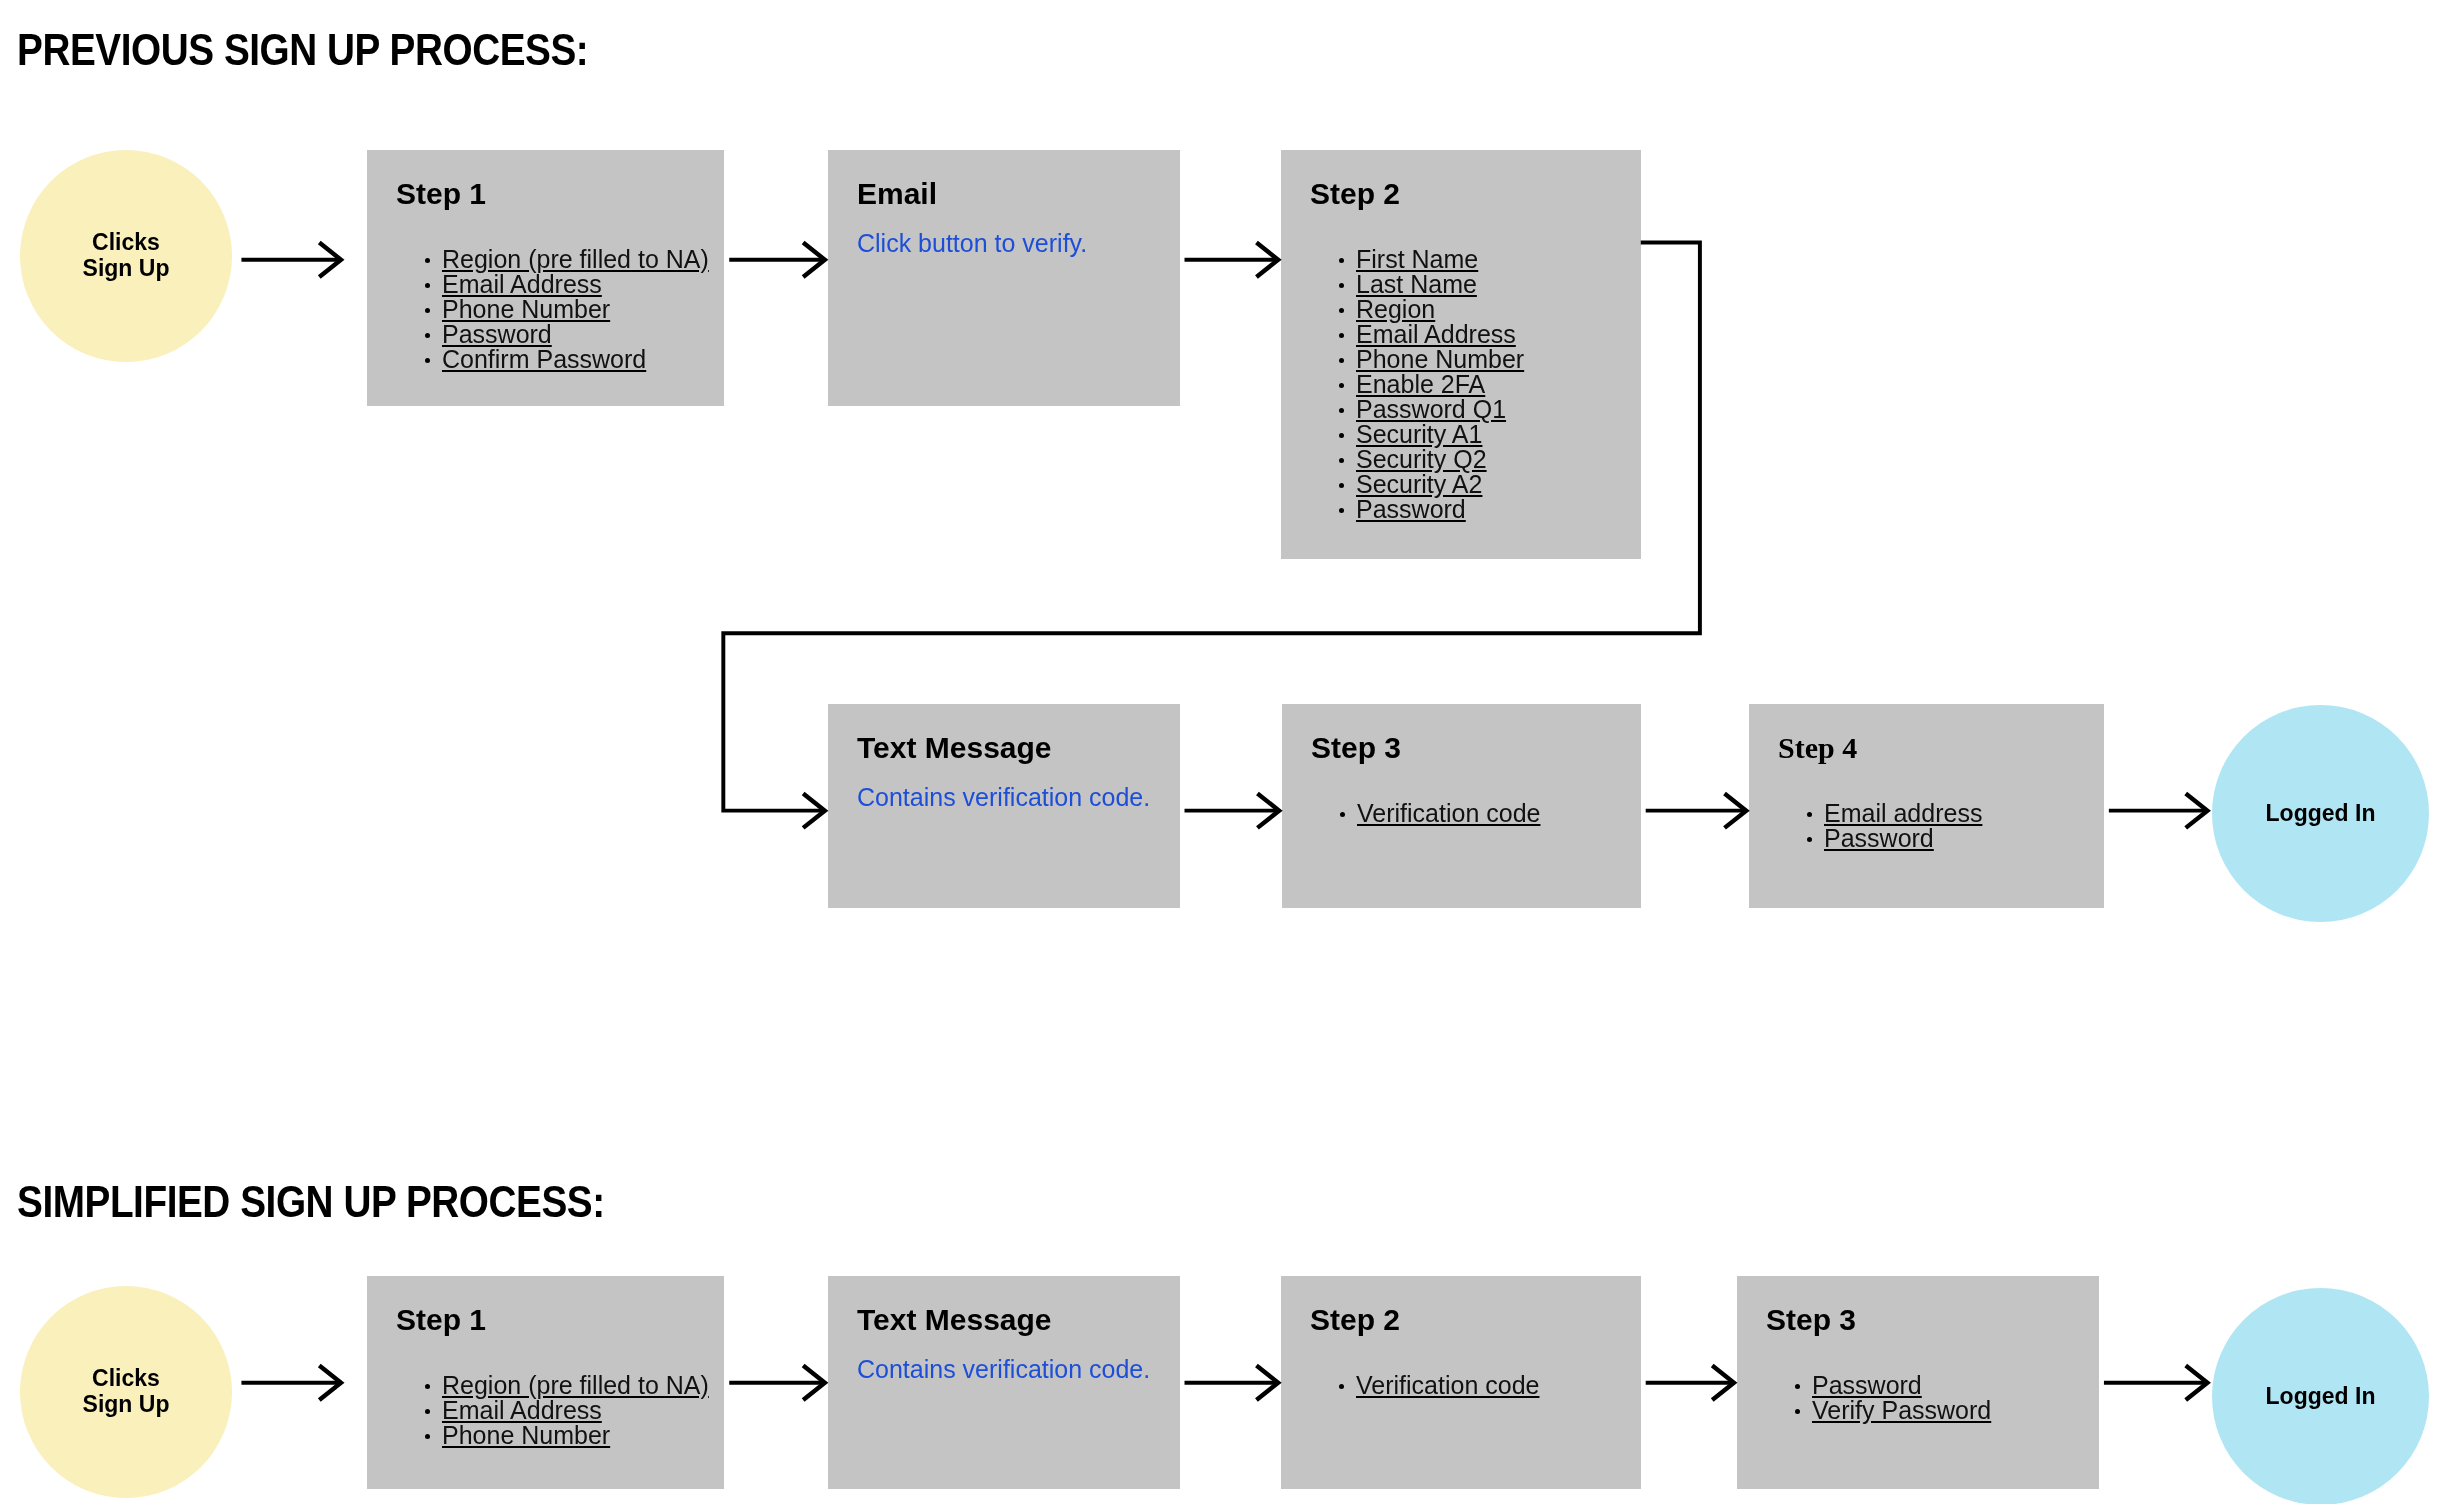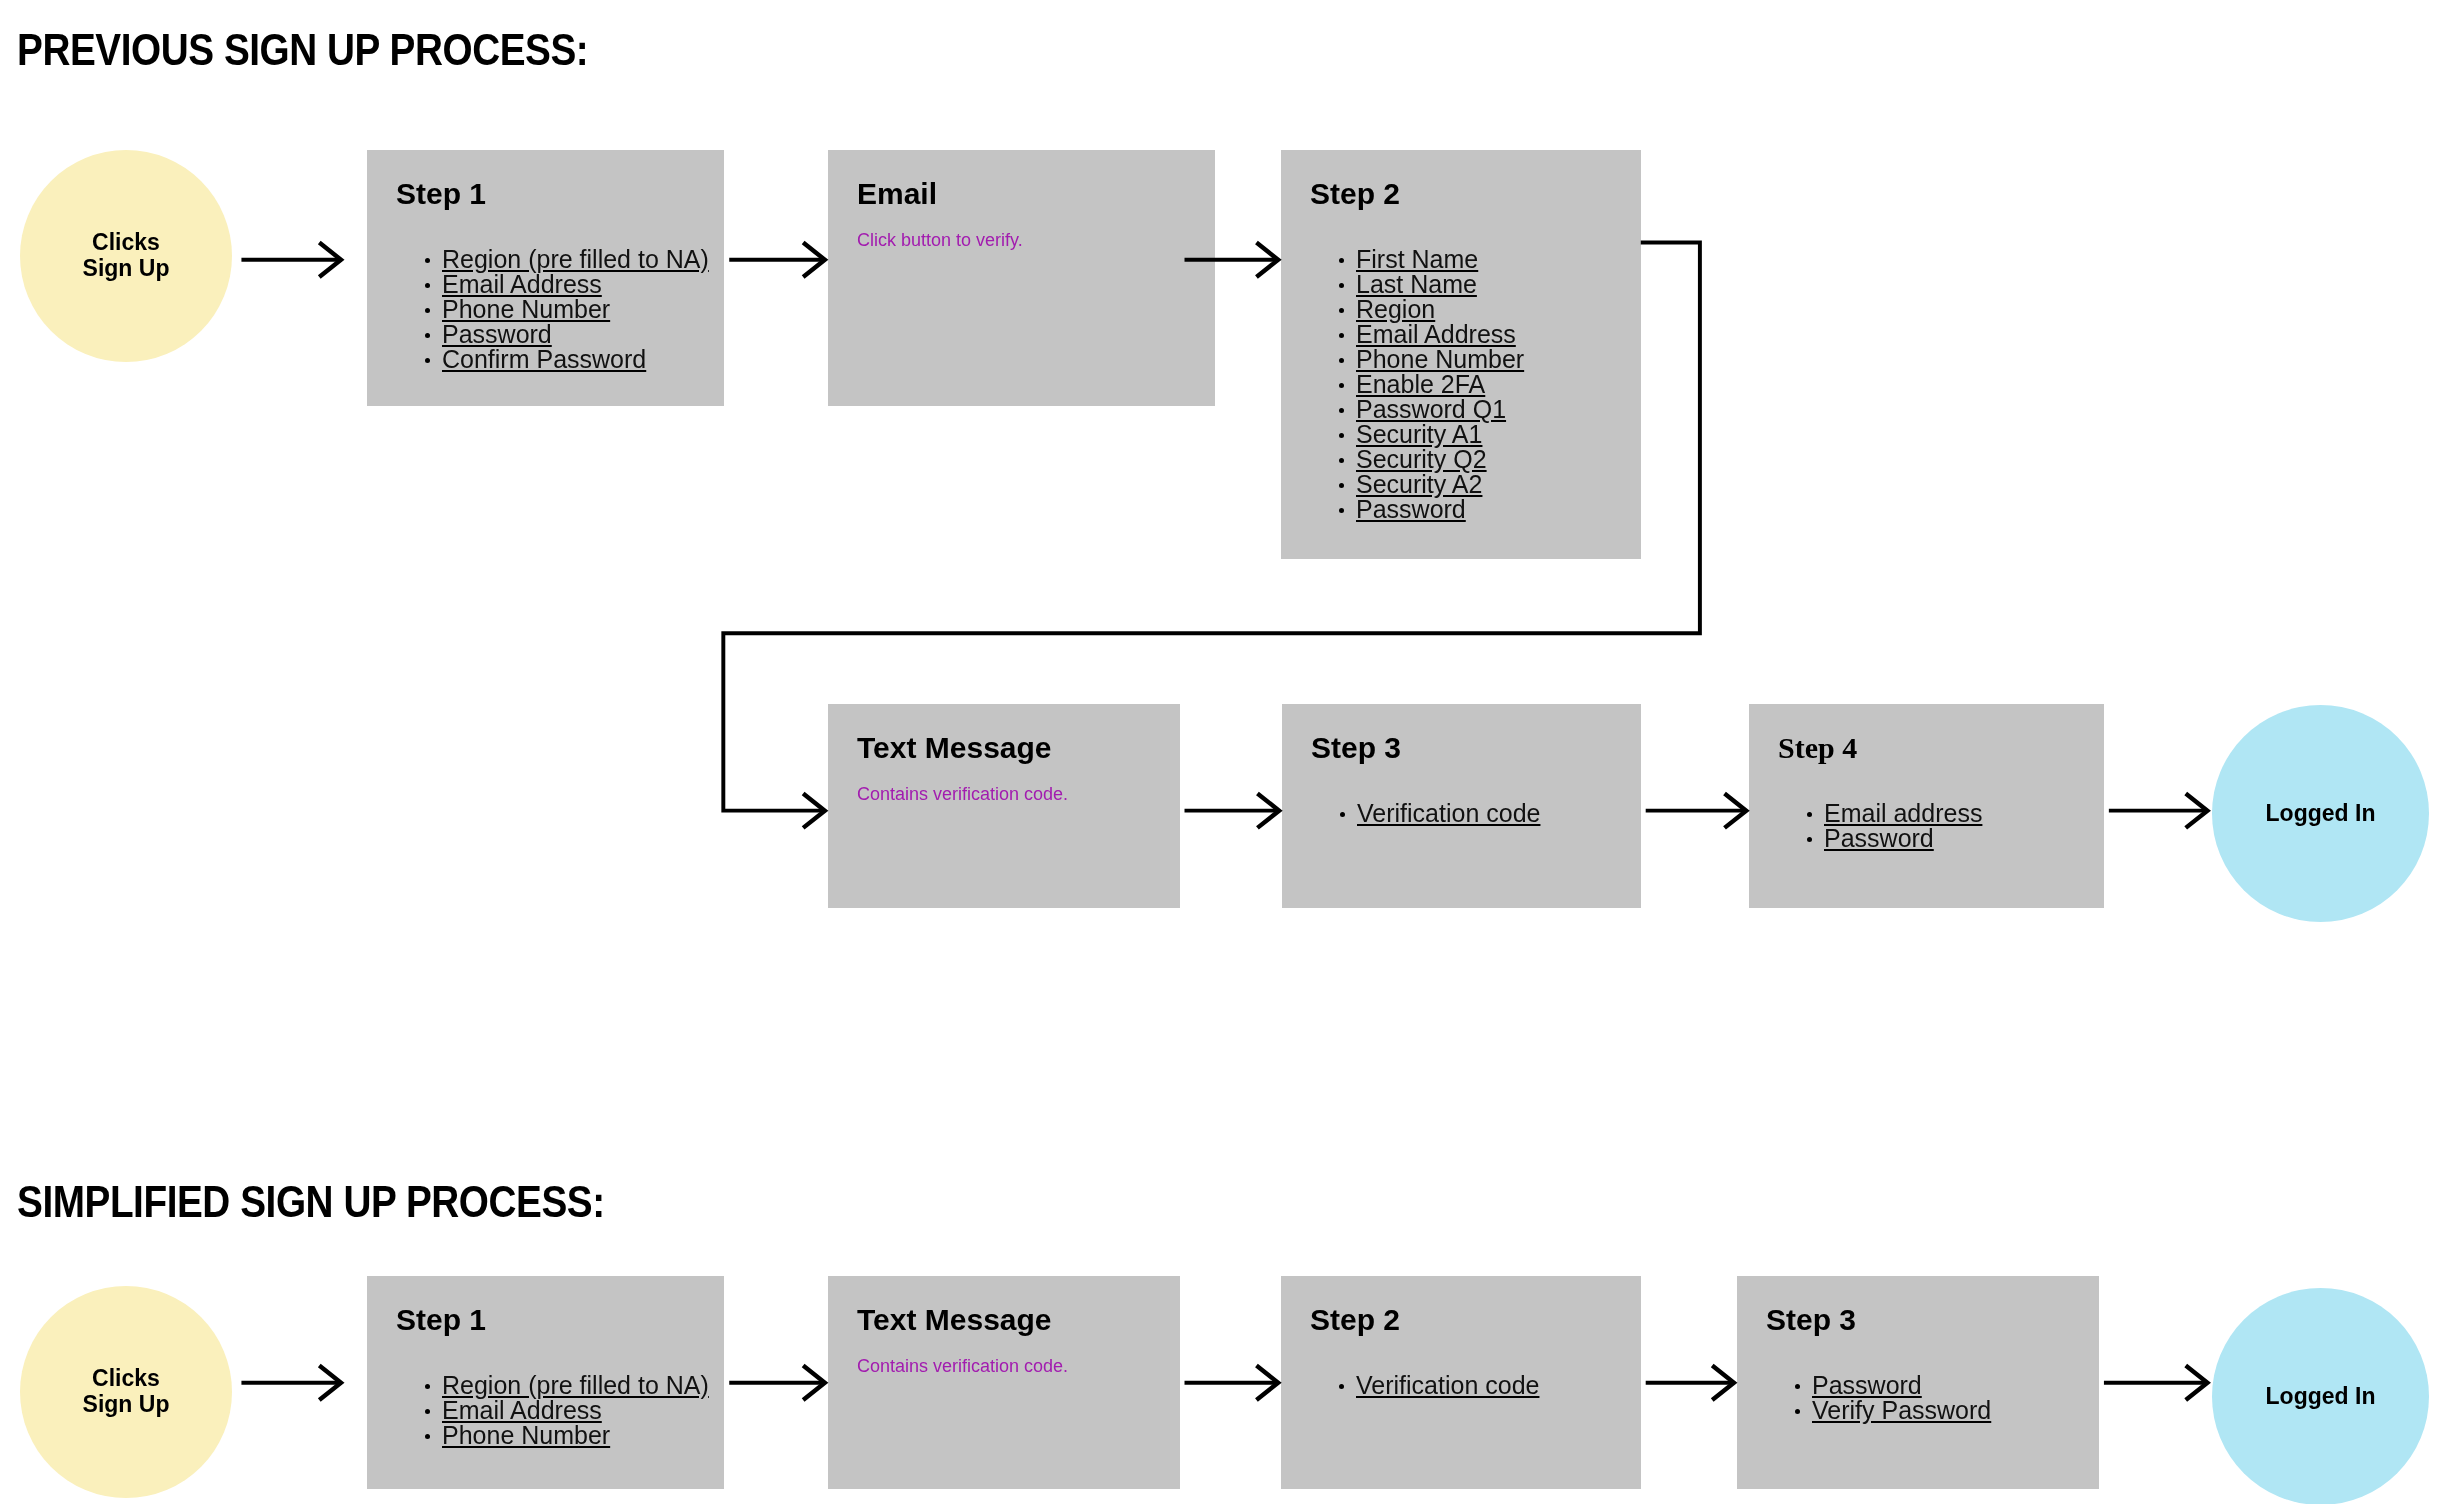--- a/index.html
+++ b/index.html
@@ -33,23 +33,23 @@
     font-weight:bold;
     font-size:30px;
     line-height:1;
     color:#000000;
     white-space:nowrap;
     left:29px;
   }
   .node-body{
     position:absolute;
     left:29px;
-    font-size:18px;
+    font-size:25px;
     line-height:1;
-    color:#a21caf;
+    color:#1d4ed8;
     white-space:nowrap;
   }
   .bullets{
     position:absolute;
     left:33px;
     margin:16px;
     padding:0;
     list-style:none;
     text-decoration:underline;
   }
@@ -123,21 +123,21 @@
     <div class="node-title" style="top:29px;">Step 1</div>
     <ul class="bullets" style="top:81px;">
       <li>Region (pre filled to NA)</li>
       <li>Email Address</li>
       <li>Phone Number</li>
       <li>Password</li>
       <li>Confirm Password</li>
     </ul>
   </div>
 
-  <div class="node-box" style="left:828px; top:150px; width:387px; height:256px;">
+  <div class="node-box" style="left:828px; top:150px; width:352px; height:256px;">
     <div class="node-title" style="top:29px;">Email</div>
     <div class="node-body" style="top:81px;">Click button to verify.</div>
   </div>
 
   <div class="node-box" style="left:1281px; top:150px; width:360px; height:409px;">
     <div class="node-title" style="top:29px;">Step 2</div>
     <ul class="bullets" style="top:81px;">
       <li>First Name</li>
       <li>Last Name</li>
       <li>Region</li>

